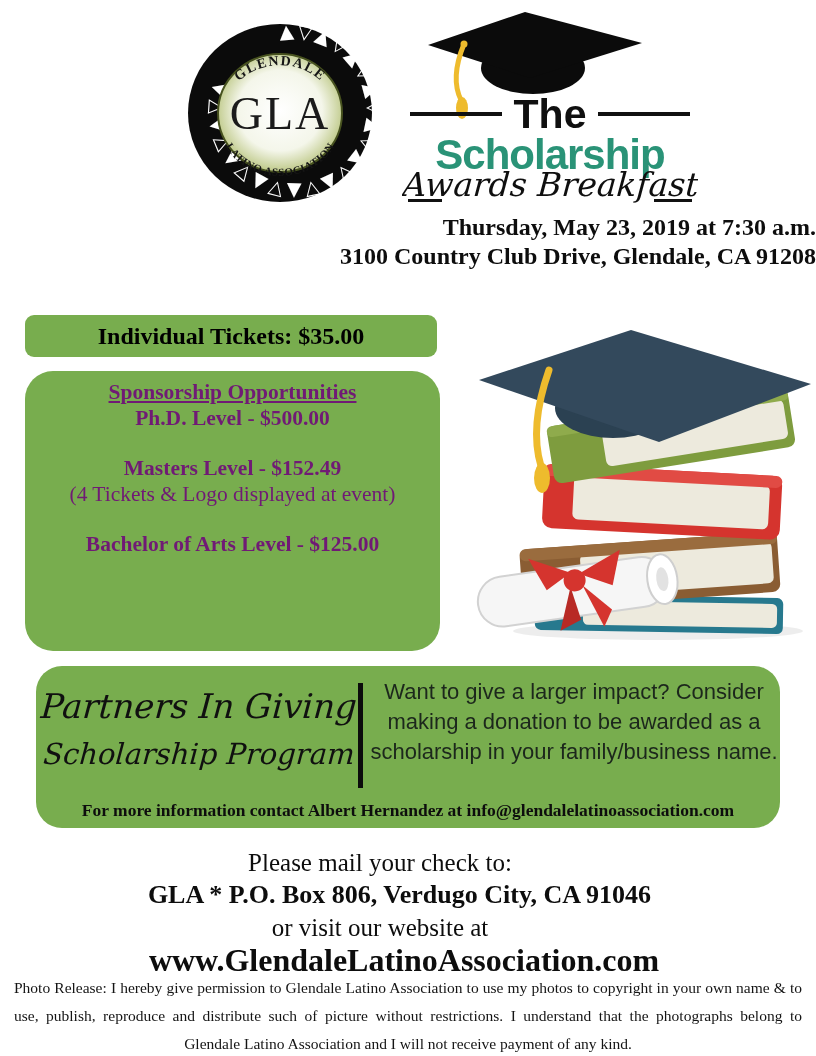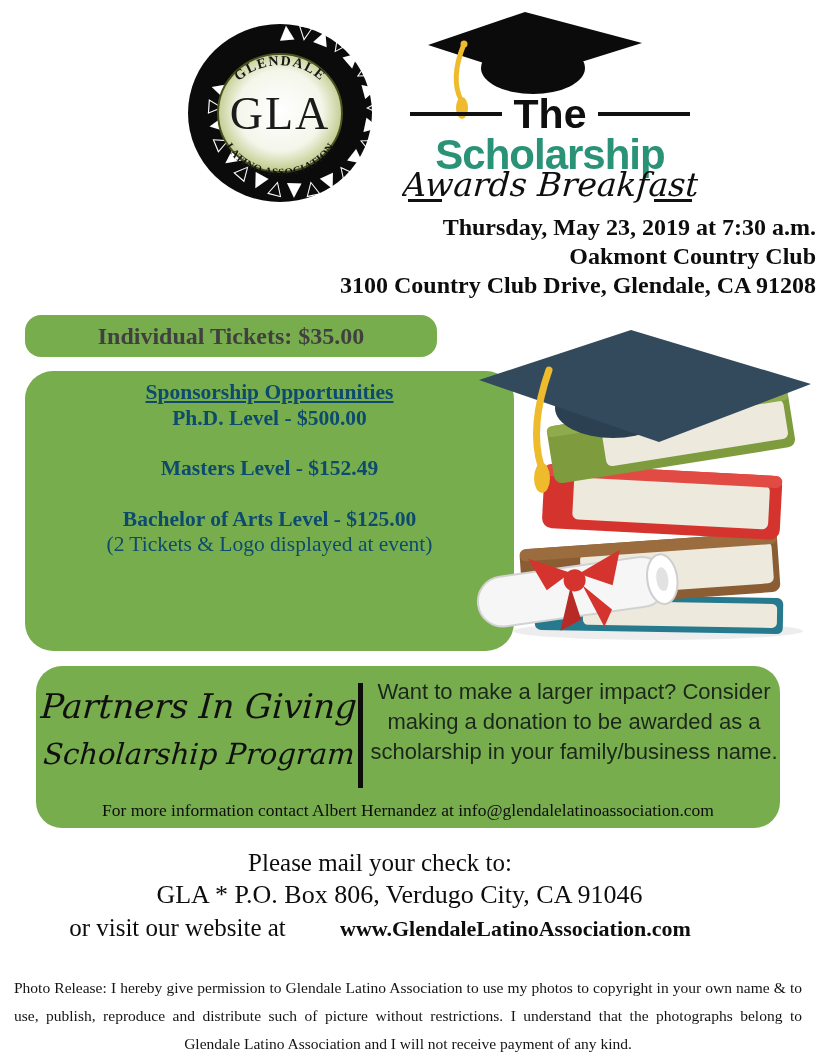--- a/index.html
+++ b/index.html
@@ -10,49 +10,49 @@
   
   #gla-logo{left:186px;top:22px;width:188px;height:182px;}
   #sch-logo{left:402px;top:10px;width:296px;height:194px;}
 
   
   .event-block{left:0;top:213px;width:816px;text-align:right;
                font-weight:bold;font-size:24px;line-height:29px;color:#0d0d0d;}
 
   
   .greenbox{background:#78ad4e;}
-  .box-tickets{left:25px;top:315px;width:412px;height:42px;border-radius:16px;
-               text-align:center;font-weight:bold;font-size:24px;line-height:42px;color:#404040;}
-  .box-sponsor{left:25px;top:371px;width:489px;height:280px;border-radius:28px;
-               text-align:center;font-size:21.5px;line-height:25.5px;color:#0c4a6e;padding-top:9px;box-sizing:border-box;}
+  .box-tickets{left:25px;top:315px;width:412px;height:42px;border-radius:9px;
+               text-align:center;font-weight:bold;font-size:24px;line-height:42px;color:#000000;}
+  .box-sponsor{left:25px;top:371px;width:415px;height:280px;border-radius:28px;
+               text-align:center;font-size:21.5px;line-height:25.5px;color:#701a75;padding-top:9px;box-sizing:border-box;}
   .box-sponsor .title{font-weight:bold;text-decoration:underline;}
   .box-sponsor .lvl{font-weight:bold;font-family:Liberation Serif, serif;}
   .box-sponsor .spacer{height:25px;}
 
   
   #books{left:463px;top:328px;width:350px;height:314px;}
 
   
   .box-partners{left:36px;top:666px;width:744px;height:162px;border-radius:26px;}
   .pig-script{position:absolute;left:0;top:14px;width:326px;text-align:center;color:#101010;
               font-family:"DejaVu Serif",serif;font-style:italic;}
   .pig-line1{font-size:34px;line-height:52px;transform:skewX(-4deg);}
   .pig-line2{font-size:29px;line-height:44px;transform:skewX(-4deg);}
   .pig-divider{position:absolute;left:322px;top:17px;width:5px;height:105px;background:#0c0c0c;}
   .pig-msg{position:absolute;left:334px;top:11px;width:408px;text-align:center;
            font-family:"Liberation Sans","DejaVu Sans",sans-serif;font-size:22px;line-height:30px;color:#1c271c;}
   .pig-contact{position:absolute;left:0;bottom:7px;width:744px;text-align:center;
-               font-size:17.5px;color:#0d0d0d;}
+               font-size:17.5px;color:#0d0d0d;font-weight:bold;}
 
   
   .mailing{left:0;top:847px;width:760px;text-align:center;color:#0d0d0d;}
   .mail-1{font-size:25px;line-height:32px;}
-  .mail-2{font-size:26px;line-height:32px;font-weight:normal;padding-left:39px;}
+  .mail-2{font-size:26px;line-height:32px;font-weight:bold;padding-left:39px;}
   .mail-3{font-size:25px;line-height:33px;}
-  .mail-3 b{font-size:22px;margin-left:48px;}
+  .mail-3 b{font-size:32px;margin-left:48px;}
 
   
   .release{left:14px;top:974px;width:788px;font-size:15.5px;line-height:28px;color:#141414;
            text-align:justify;text-align-last:center;font-stretch:condensed;}
 </style>
 </head>
 <body>
 
 <div class="page">
 
@@ -92,34 +92,33 @@
     <rect x="196" y="102" width="92" height="4" fill="#111"></rect>
     <text x="148" y="118" text-anchor="middle" font-family="Liberation Sans, sans-serif" font-weight="bold" font-size="41" fill="#0f0f0f">The</text>
     <text x="148" y="159" text-anchor="middle" font-family="Liberation Sans, sans-serif" font-weight="bold" font-size="42" letter-spacing="-1" fill="#2a9377">Scholarship</text>
     <text x="148" y="186" text-anchor="middle" font-family="DejaVu Serif, serif" font-style="italic" font-size="33" fill="#0f0f0f" transform="skewX(-4)" transform-origin="148 186">Awards Breakfast</text>
     <rect x="6" y="189" width="34" height="3" fill="#111"></rect>
     <rect x="252" y="189" width="38" height="3" fill="#111"></rect>
   </svg>
 
   <div class="abs event-block">
     <div>Thursday, May 23, 2019 at 7:30 a.m.</div>
-    <div>Oakmont Country Club</div>
     <div>3100 Country Club Drive, Glendale, CA 91208</div>
   </div>
 
   <div class="abs greenbox box-tickets">Individual Tickets: $35.00</div>
 
   <div class="abs greenbox box-sponsor">
     <div class="title">Sponsorship Opportunities</div>
     <div class="lvl">Ph.D. Level - $500.00</div>
     <div class="spacer"></div>
     <div class="lvl">Masters Level - $152.49</div>
+    <div>(4 Tickets &amp; Logo displayed at event)</div>
     <div class="spacer"></div>
     <div class="lvl">Bachelor of Arts Level - $125.00</div>
-    <div>(2 Tickets &amp; Logo displayed at event)</div>
   </div>
 
   <svg id="books" class="abs" viewBox="0 0 350 314">
     <ellipse cx="195" cy="303" rx="145" ry="9" fill="rgba(0,0,0,0.07)"></ellipse>
 
     <g transform="rotate(1 195 288)">
       <rect x="72" y="268" width="248" height="36" rx="6" fill="#27798e"></rect>
       <rect x="120" y="274" width="194" height="24" rx="5" fill="#edeadd"></rect>
     </g>
 
@@ -157,21 +156,21 @@
       <circle cx="113" cy="252" r="11" fill="#d5342e"></circle>
     </g>
   </svg>
 
   <div class="abs greenbox box-partners">
     <div class="pig-script">
       <div class="pig-line1">Partners In Giving</div>
       <div class="pig-line2">Scholarship Program</div>
     </div>
     <div class="pig-divider"></div>
-    <div class="pig-msg">Want to make a larger impact? Consider making a donation to be awarded as a scholarship in your family/business name.</div>
+    <div class="pig-msg">Want to give a larger impact? Consider making a donation to be awarded as a scholarship in your family/business name.</div>
     <div class="pig-contact">For more information contact Albert Hernandez at info@glendalelatinoassociation.com</div>
   </div>
 
   <div class="abs mailing">
     <div class="mail-1">Please mail your check to:</div>
     <div class="mail-2">GLA * P.O. Box 806, Verdugo City, CA 91046</div>
     <div class="mail-3"><span>or visit our website at </span><b>www.GlendaleLatinoAssociation.com</b></div>
   </div>
 
   <div class="abs release">Photo Release:  I hereby give permission to Glendale Latino Association to use my photos to copyright in your own name &amp; to use, publish,  reproduce and distribute such of picture without restrictions.  I understand that the photographs belong to Glendale Latino Association and I will not receive payment of any kind.</div>

